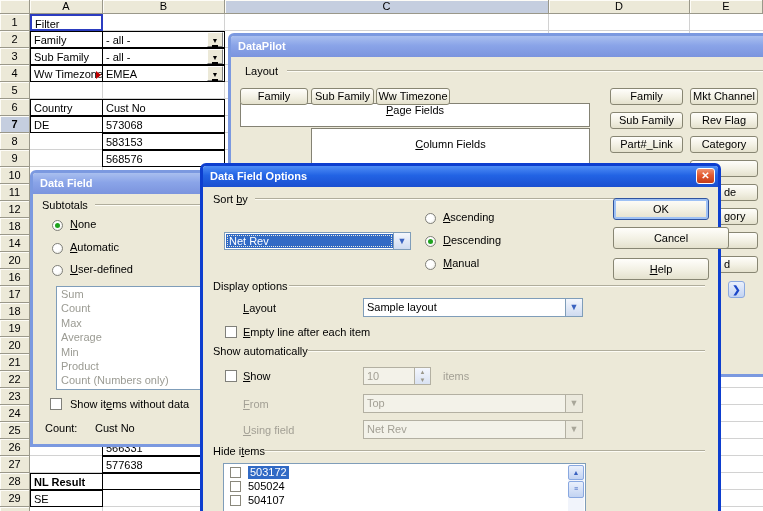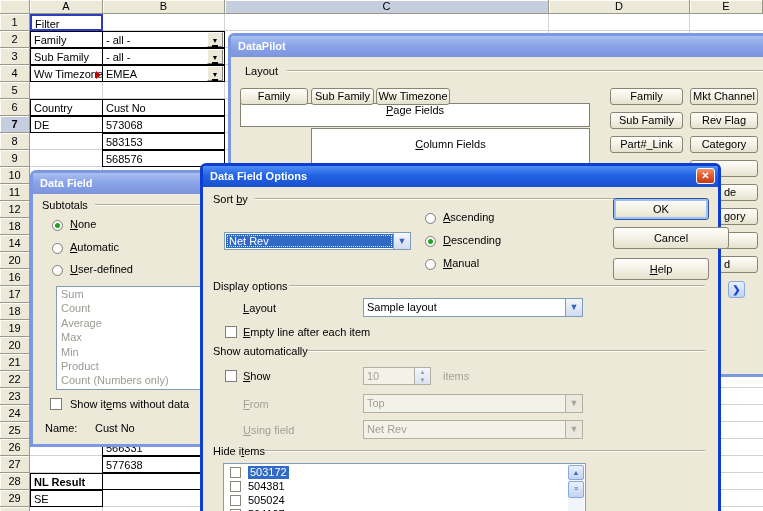--- a/index.html
+++ b/index.html
@@ -203,32 +203,32 @@
       <span class="radio sel" style="left:19px;top:26px"></span>
       <span class="lbl" style="left:37px;top:24px"><u>N</u>one</span>
       <span class="radio" style="left:19px;top:49px"></span>
       <span class="lbl" style="left:37px;top:47px"><u>A</u>utomatic</span>
       <span class="radio" style="left:19px;top:71px"></span>
       <span class="lbl" style="left:37px;top:69px"><u>U</u>ser-defined</span>
 
       <div class="lb" style="left:23px;top:92px;width:200px;height:104px">
         <div class="fnitem">Sum</div>
         <div class="fnitem">Count</div>
+        <div class="fnitem">Max</div>
         <div class="fnitem">Average</div>
-        <div class="fnitem">Max</div>
         <div class="fnitem">Min</div>
         <div class="fnitem">Product</div>
         <div class="fnitem">Count (Numbers only)</div>
         <div class="fnitem">StDev (Sample)</div>
       </div>
 
       <span class="cb" style="left:17px;top:204px"></span>
       <span class="lbl" style="left:37px;top:204px">Show it<u>e</u>ms without data</span>
 
-      <span class="lbl" style="left:12px;top:228px">Name:</span>
+      <span class="lbl" style="left:12px;top:228px">Count:</span>
       <span class="lbl" style="left:62px;top:228px">Cust No</span>
     </div>
   </div>
 
   <div class="dlg frame-act" style="left:200px;top:163px;width:521px;height:360px;z-index:30">
     <div class="tbar act">
       <span>Data Field Options</span>
       <span class="xbtn">✕</span>
     </div>
     <div class="body">
@@ -287,24 +287,20 @@
       </div>
 
       <div class="grp" style="left:10px;top:258px">Hide i<u>t</u>ems</div>
       <div class="gline" style="left:62px;top:263px;width:440px"></div>
 
       <div class="lb" style="left:20px;top:276px;width:363px;height:100px">
         <div style="height:2px"></div>
         <div class="hideitem">
           <span class="cb2"></span>
           <span class="hlab selitem">503172</span>
-        </div>
-        <div class="hideitem">
-          <span class="cb2"></span>
-          <span class="hlab">504381</span>
         </div>
         <div class="hideitem">
           <span class="cb2"></span>
           <span class="hlab">505024</span>
         </div>
         <div class="hideitem">
           <span class="cb2"></span>
           <span class="hlab">504107</span>
         </div>
         <div class="sbar">

